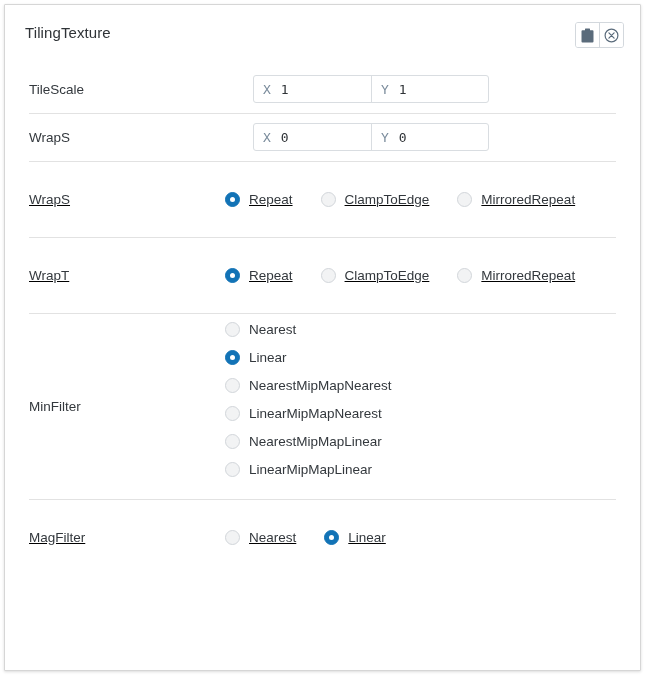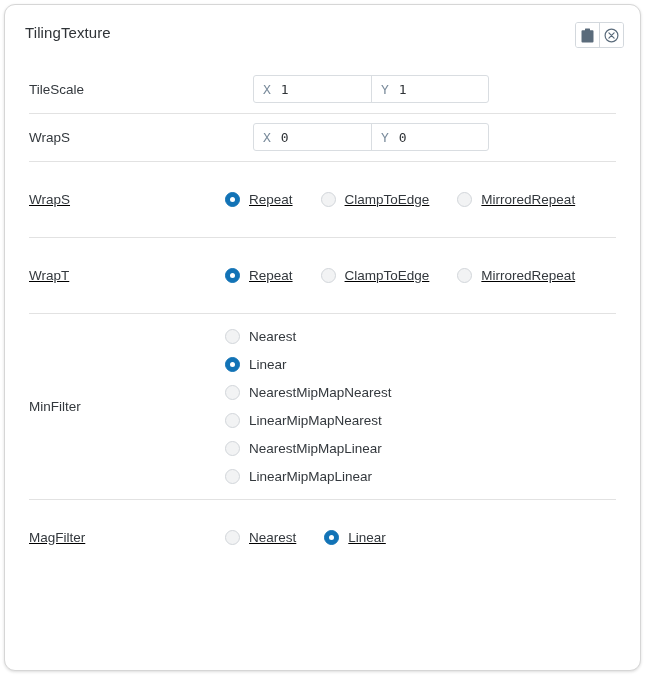--- a/index.html
+++ b/index.html
@@ -16,21 +16,21 @@
 
   .panel {
     position: absolute;
     left: 4px;
     top: 4px;
     width: 637px;
     height: 667px;
     box-sizing: border-box;
     background: #ffffff;
     border: 1px solid #d6d6d6;
-    border-radius: 11px;
+    border-radius: 1px;
     box-shadow: 0 1px 3px rgba(0,0,0,0.14);
     overflow: hidden;
   }
 
   
   .panel-header {
     position: relative;
     height: 60px;
   }
   .panel-title {
@@ -143,21 +143,21 @@
     align-items: center;
   }
   .radio-stack {
     display: flex;
     flex-direction: column;
     justify-content: center;
     padding: 4px 0;
   }
   .radio-opt {
     display: flex;
-    align-items: center;
+    align-items: flex-start;
     cursor: pointer;
   }
   .radio-inline .radio-opt { margin-right: 28px; }
   .radio-inline .radio-opt:last-child { margin-right: 12px; }
   .radio-stack .radio-opt { height: 28px; }
 
   .radio-mark {
     width: 15px;
     height: 15px;
     border-radius: 50%;

